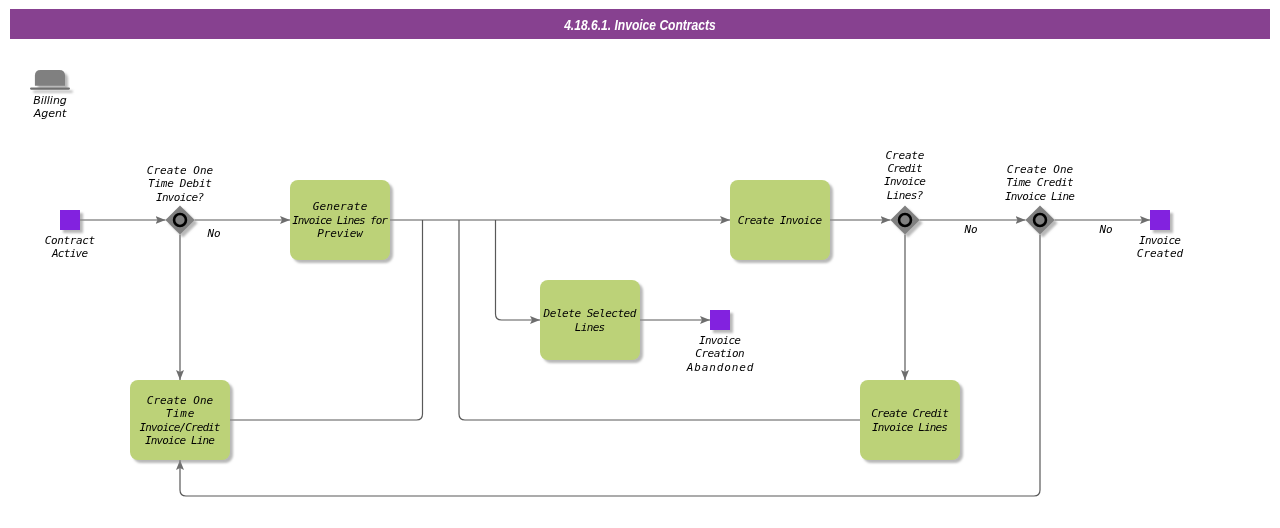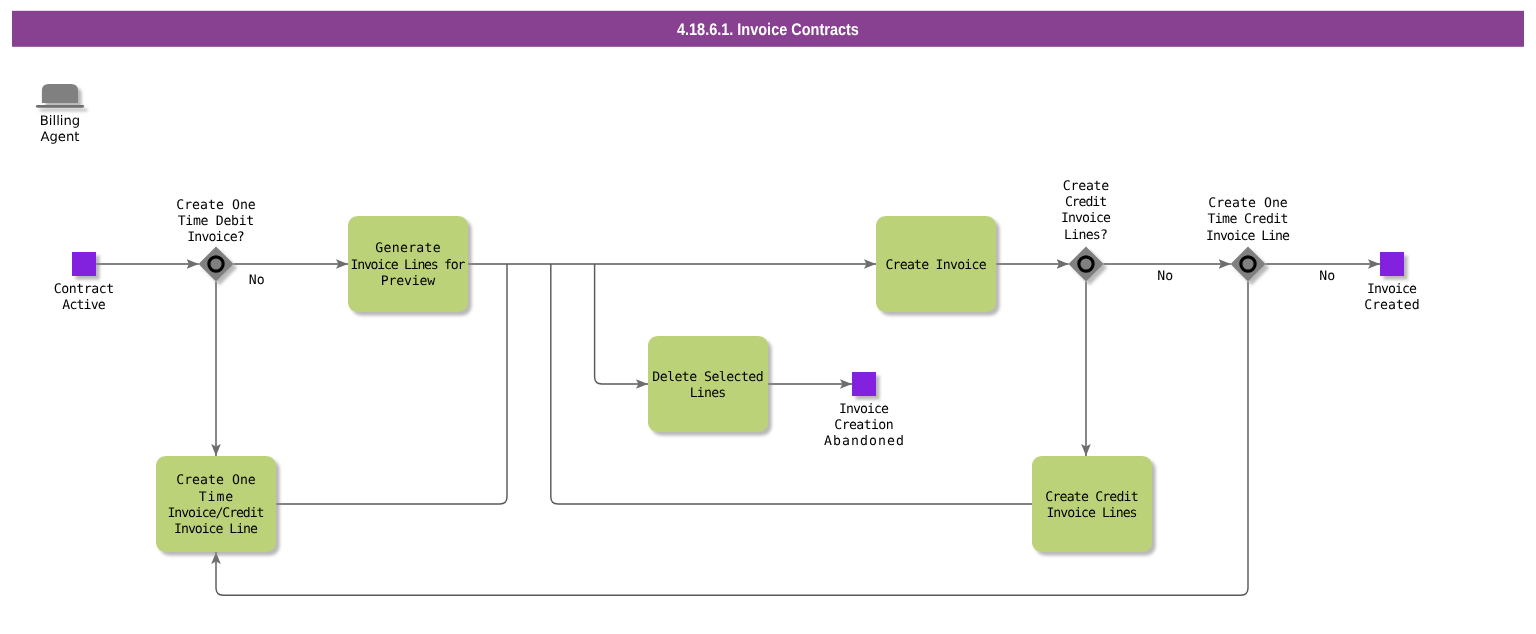--- a/index.html
+++ b/index.html
@@ -1,21 +1,21 @@
 <!DOCTYPE html>
 <html><head>
 <meta charset="utf-8">
 <title>Invoice Contracts</title>
 <style>
   html, body { margin:0; padding:0; }
   body {
     width:1280px; height:528px; background:#ffffff; overflow:hidden;
     font-family:"DejaVu Sans Mono", monospace;
   }
-  #page { position:relative; width:1280px; height:388px; }
+  #page { position:relative; width:1280px; height:388px;font-style:italic; }
   #titlebar {
     position:absolute; left:10px; top:9px; width:1260px; height:30px;
     background:#874190;
     display:flex; align-items:center; justify-content:center;
   }
   #titlebar .t {
     color:#ffffff; font-family:"Liberation Sans", sans-serif;
     font-size:14px; font-weight:bold;
     transform:scaleX(0.862) translateY(0.5px); transform-origin:center center;
     white-space:nowrap;

